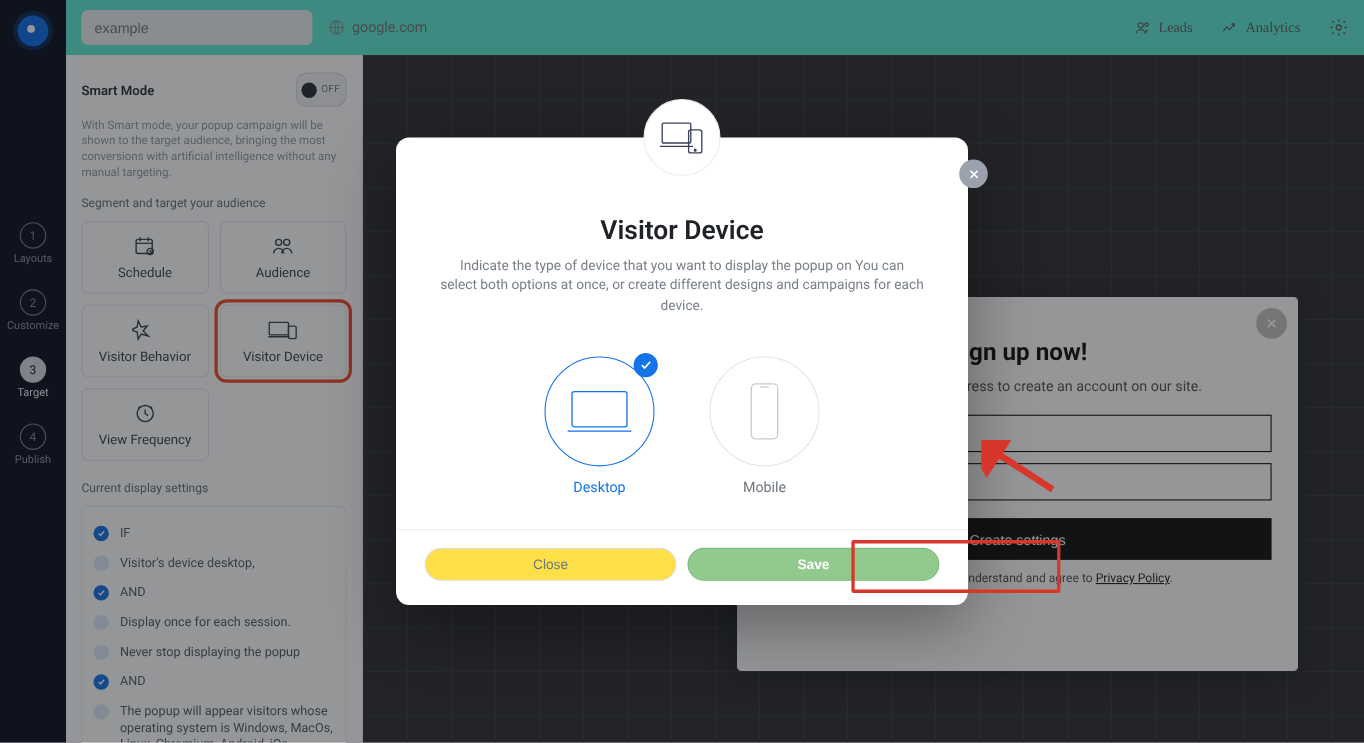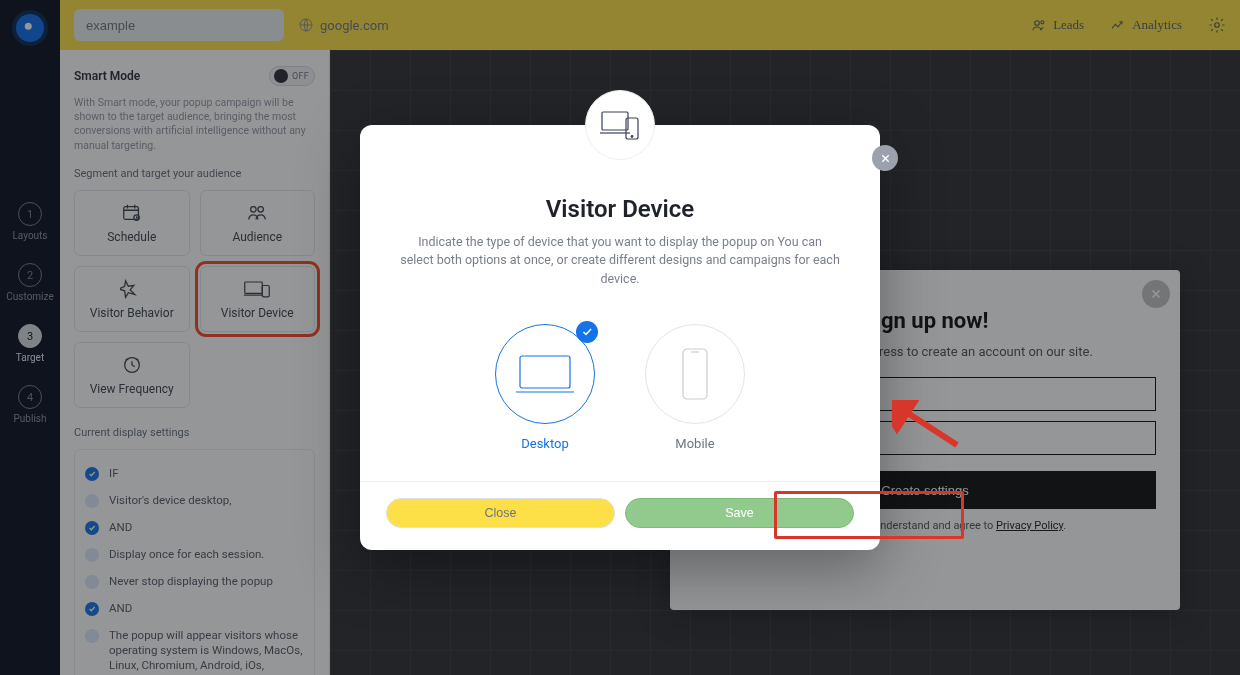--- a/index.html
+++ b/index.html
@@ -6,21 +6,21 @@
   body {
     font-family: -apple-system, BlinkMacSystemFont, "Segoe UI", Roboto, Helvetica, Arial, sans-serif;
     width: 1240px; height: 675px;
     background: #f5f6f7;
     overflow: hidden; position: relative;
   }
   
   .topbar {
     position: absolute; top: 0; left: 60px; right: 0; height: 50px;
     display: flex; align-items: center; padding: 0 14px;
-    background: #fde047;
+    background: #5eead4;
   }
   .project-input {
     width: 210px; height: 32px; padding: 0 12px;
     border: none; border-radius: 6px; background: #eceef0;
     font-size: 13px; color: #a0a4ab;
   }
   .domain-chip {
     margin-left: 14px; display: flex; align-items: center;
     font-size: 13px; color: #6f7680; gap: 6px;
   }
@@ -54,21 +54,21 @@
   .step.active .lbl { color:#e5e8ef; }
 
   
   .sidebar {
     position:absolute; left:60px; top:50px; bottom:0; width:270px;
     background:#ffffff; border-right:1px solid #e5e7eb; padding:16px 14px;
   }
   .sm-row { display:flex; align-items:center; gap:0; margin-bottom:10px;justify-content:space-between;}
   .sm-row .label { font-size:12px; color:#2b2f36; font-weight:600; }
   .toggle {
-    width:46px; height:20px; border-radius:10px; background:#f1f2f4; border:1px solid #d7d9de;
+    width:46px; height:31px; border-radius:10px; background:#f1f2f4; border:1px solid #d7d9de;
     display:flex; align-items:center; padding:0 4px; cursor:pointer; position:relative;
   }
   .toggle .knob { width:14px; height:14px; border-radius:50%; background:#2b2f36; }
   .toggle .txt { font-size:9px; color:#6f7680; margin-left:4px; letter-spacing:.3px;}
   .sm-desc { font-size:10.5px; color:#9399a3; line-height:1.35; margin-bottom:14px;}
   .section-lbl { font-size:11px; color:#65707c; margin-bottom:10px;}
   .tile-grid { display:grid; grid-template-columns:1fr 1fr; gap:10px; }
   .tile {
     height:66px; border:1px solid #e6e8ec; border-radius:6px; display:flex; flex-direction:column;
     align-items:center; justify-content:center; gap:6px; font-size:12px; color:#3d434d; cursor:pointer;
@@ -147,21 +147,21 @@
   .device.selected .circle { border:1.5px solid #1473e6; }
   .device .check {
     position:absolute; top:-4px; right:-4px; width:22px; height:22px; border-radius:50%; background:#1473e6;
     display:flex;align-items:center;justify-content:center; color:#fff; font-size:13px;
   }
   .device .name { font-size:13px; color:#6f7680; }
   .device.selected .name { color:#1473e6; }
   .modal-actions { display:flex; gap:10px; border-top:1px solid #eef0f3; margin:0 -26px; padding:16px 26px 0;}
   .modal-actions button { flex:1; height:30px; border-radius:15px; font-size:12.5px; cursor:pointer;}
   .btn-close { background:#fde047; border:1px solid #dcdfe5; color:#6f7680;}
-  .btn-save { background:#92ca8e; border:1px solid #7cbb78; color:#fff; font-weight:400;}
+  .btn-save { background:#92ca8e; border:1px solid #7cbb78; color:#fff; font-weight:700;}
   .save-highlight { position:absolute; pointer-events:none; border:3px solid #d9362b; border-radius:2px;}
   .arrow-ann { position:absolute; pointer-events:none; }
 
 </style>
 </head>
 <body>
 
 <div class="rail">
   <div class="logo">
     <svg width="14" height="14" viewBox="0 0 24 24" fill="white">

